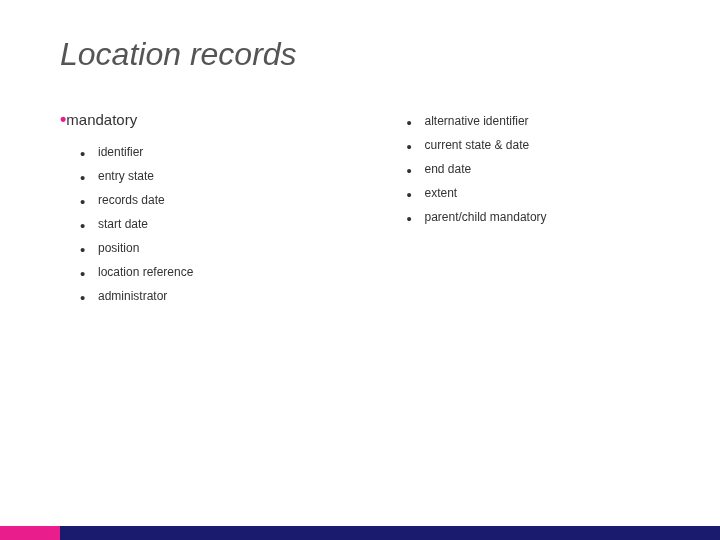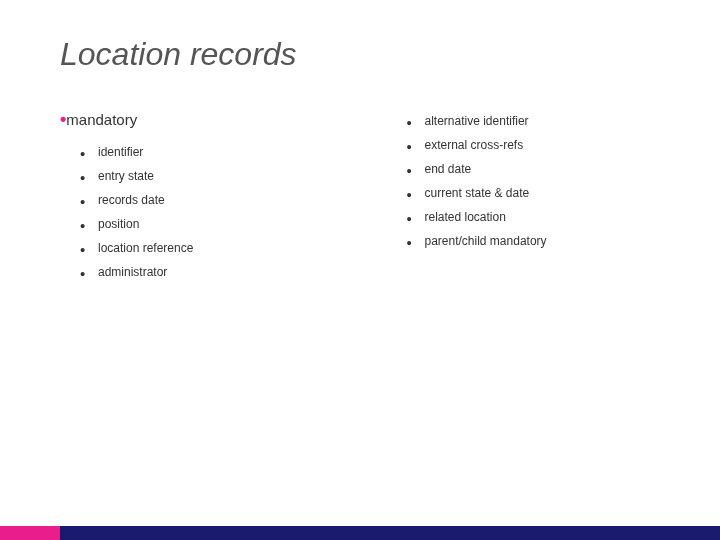--- a/index.html
+++ b/index.html
@@ -97,33 +97,33 @@
   <div class="columns">
 
     <div class="column">
       <div class="section-label">
         <span class="bullet-dot">•</span><span>mandatory</span>
       </div>
       <ul id="mandatory-list">
           <li>identifier</li>
           <li>entry state</li>
           <li>records date</li>
+          <li>start date</li>
           <li>position</li>
           <li>location reference</li>
           <li>administrator</li>
         </ul>
     </div>
 
     <div class="column">
       <ul id="optional-list">
           <li>alternative identifier</li>
-          <li>external cross-refs</li>
+          <li>current state &amp; date</li>
           <li>end date</li>
-          <li>current state &amp; date</li>
-          <li>related location</li>
+          <li>extent</li>
           <li>parent/child mandatory</li>
         </ul>
     </div>
 
   </div>
 </div>
 
 <div class="bottom-bar">
   <div class="bottom-bar-pink"></div>
   <div class="bottom-bar-blue"></div>

